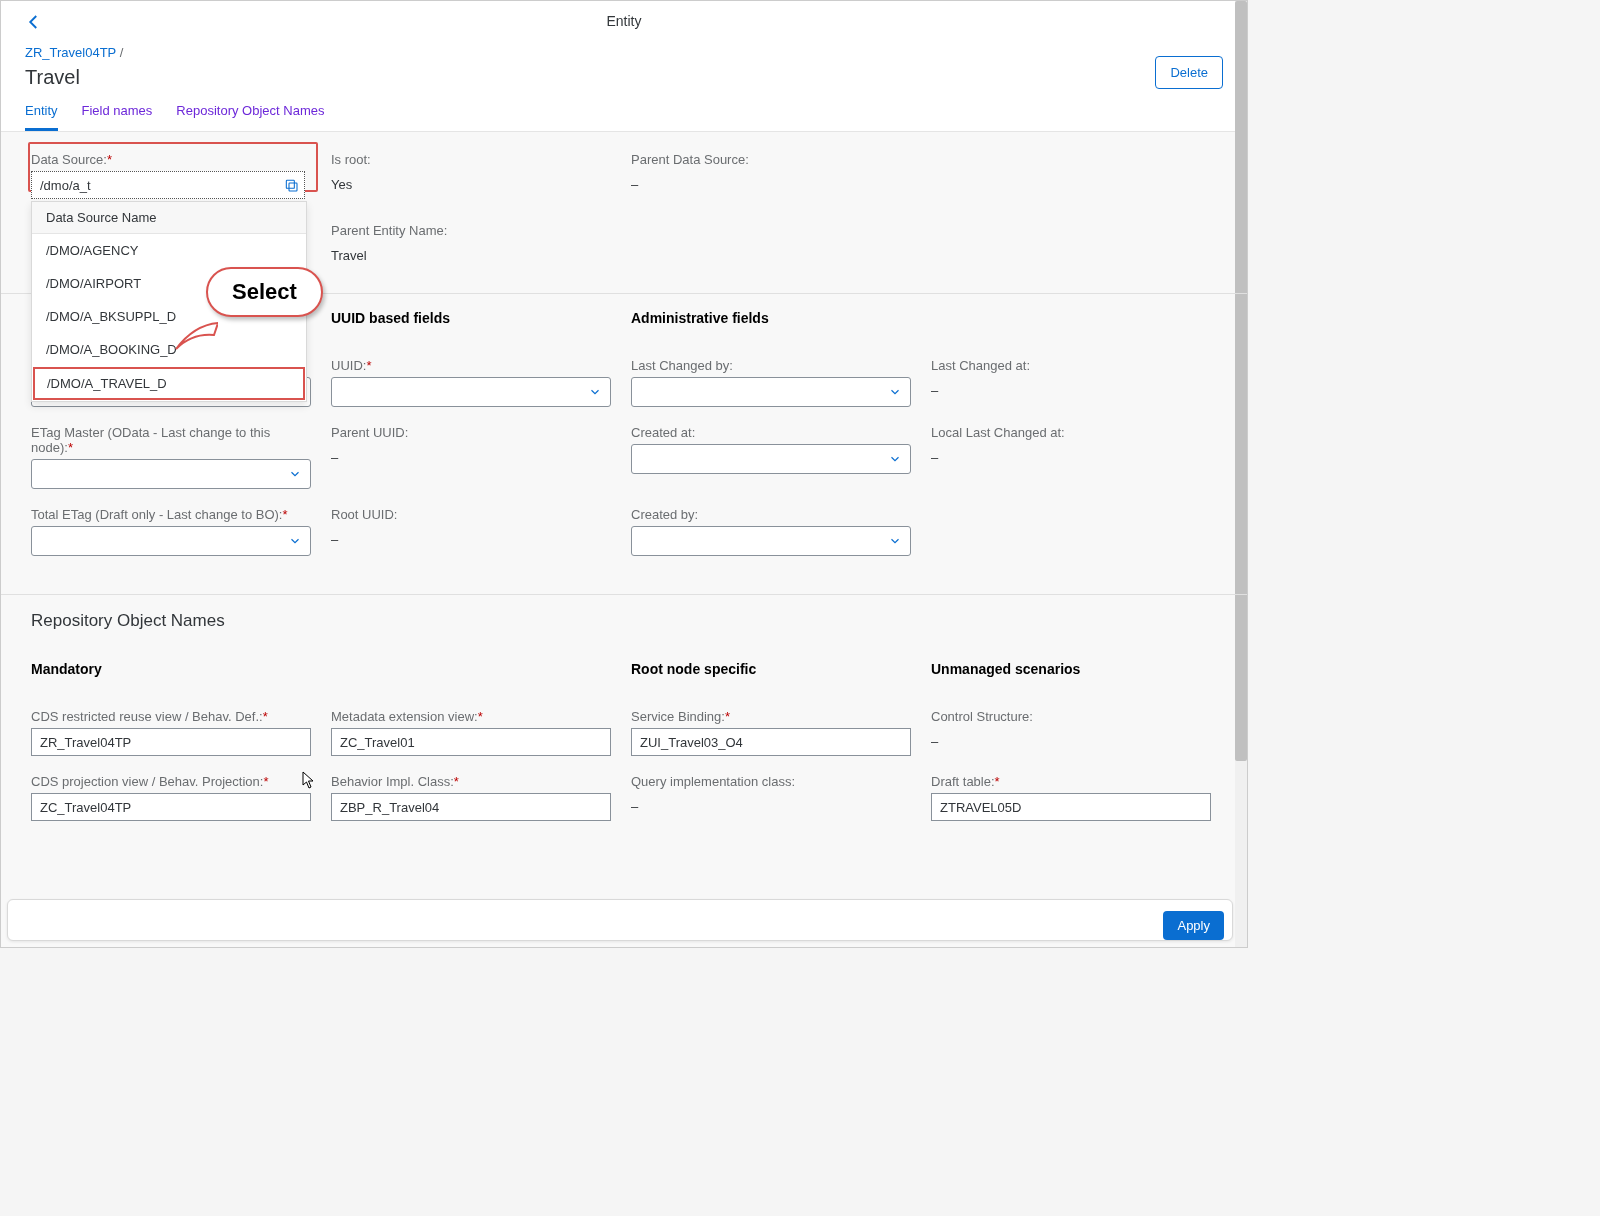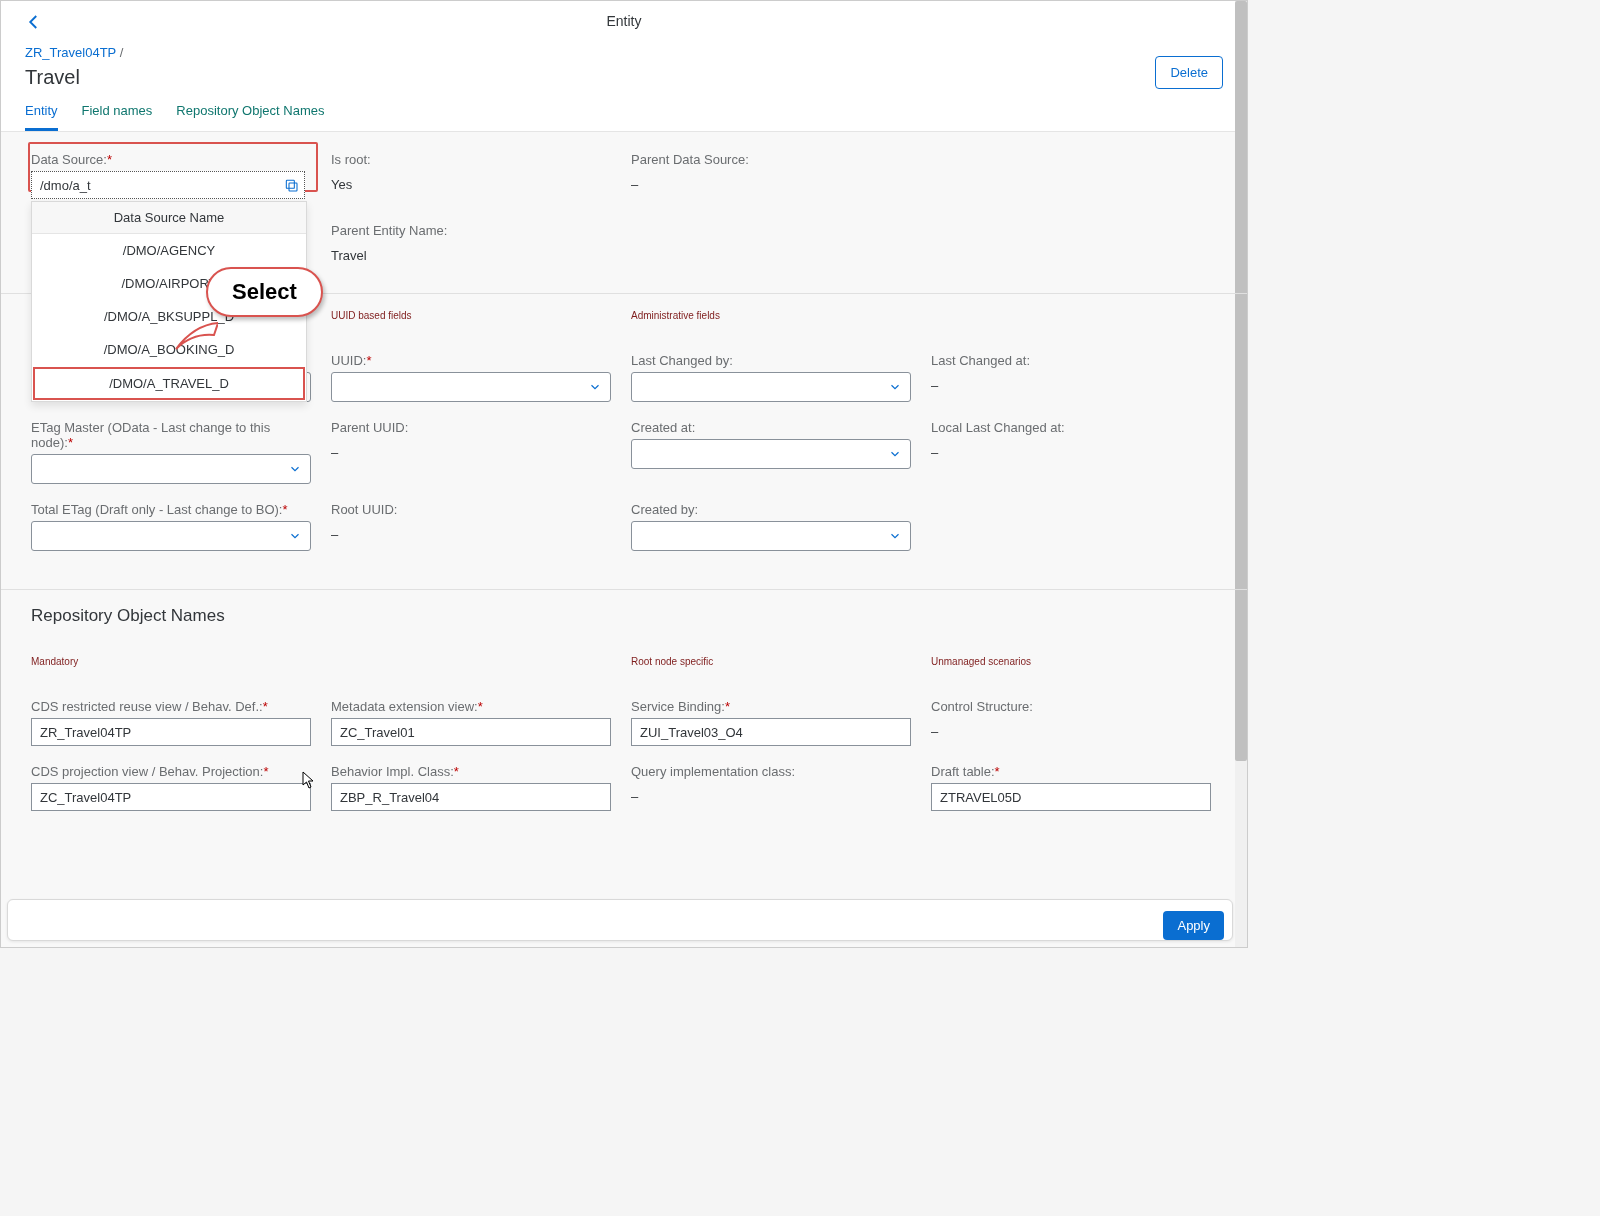--- a/index.html
+++ b/index.html
@@ -84,21 +84,21 @@
     margin-top: 4px;
   }
   .tabs {
     display: flex;
     gap: 24px;
     margin-top: 14px;
   }
   .tab {
     padding-bottom: 10px;
     font-size: 13px;
-    color: #0f766e;
+    color: #6d28d9;
     cursor: pointer;
   }
   .tab.active {
     color: #0a6ed1;
     border-bottom: 3px solid #0a6ed1;
     font-weight: 500;
   }
 
   
   .content {
@@ -174,21 +174,20 @@
 
   
   .suggest {
     position: absolute;
     left: 0; top: 49px;
     width: 276px;
     background: #fff;
     border: 1px solid #d9d9d9;
     box-shadow: 0 4px 8px rgba(0,0,0,0.1);
     z-index: 20;
-    text-align: center;
   }
   .suggest .hdr {
     background: #f7f7f7;
     padding: 8px 14px;
     font-size: 13px;
     color: #32363a;
     border-bottom: 1px solid #e5e5e5;
   }
   .suggest .opt {
     padding: 9px 14px;
@@ -225,23 +224,23 @@
     width: 44px; height: 32px;
   }
 
   .divider {
     height: 1px;
     background: #e0e0e0;
     margin: 30px -30px 16px -30px;
   }
 
   .section-title-small {
-    font-size: 10px;
-    font-weight: normal;
-    color: #7f1d1d;
+    font-size: 14px;
+    font-weight: bold;
+    color: #000000;
     margin-bottom: 14px;
   }
   .section-title-large {
     font-size: 17px;
     color: #32363a;
     margin: 10px 0 30px 0;
   }
 
   
   .footer {

